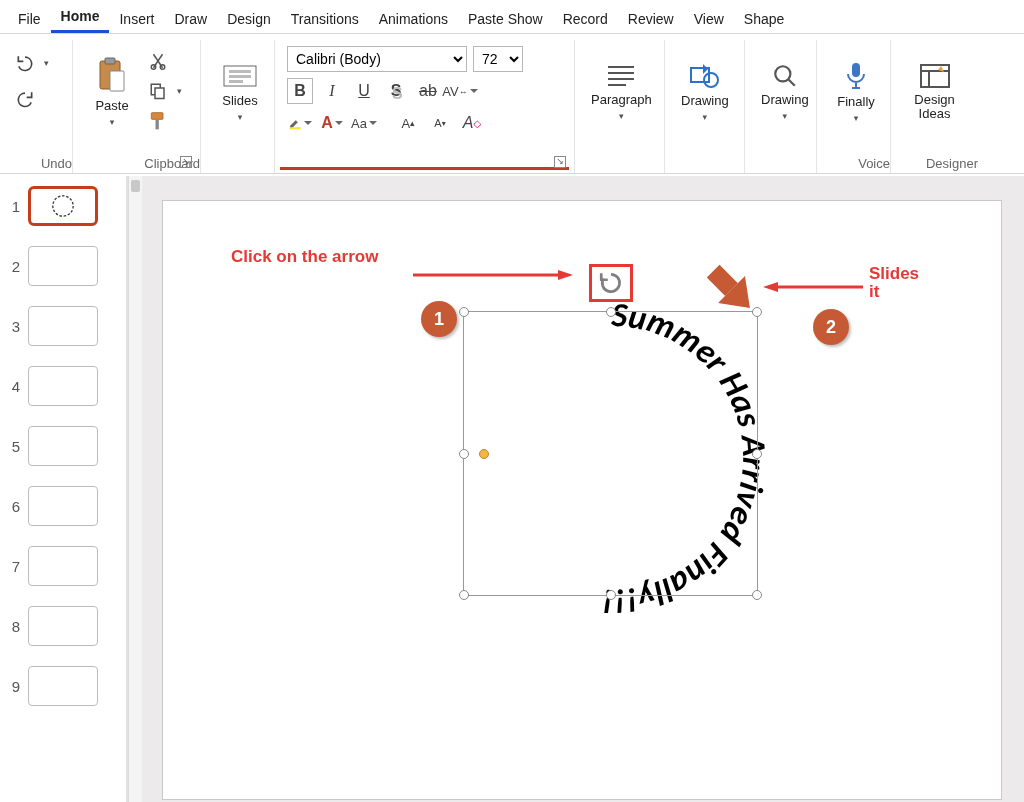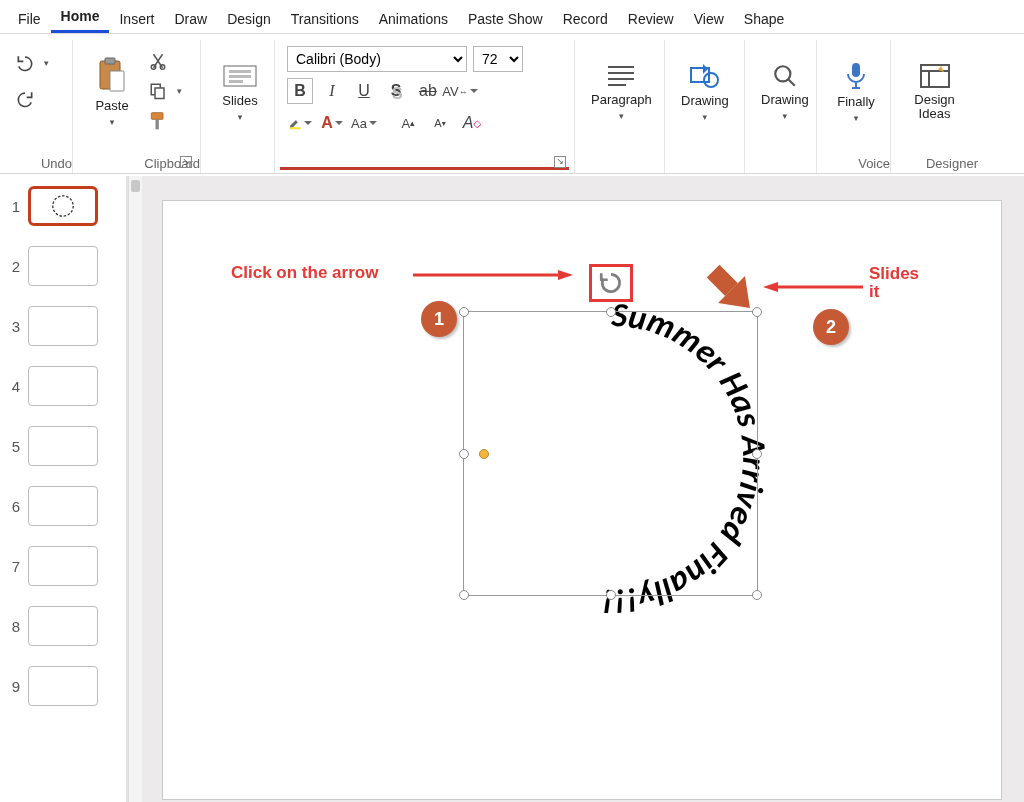--- a/index.html
+++ b/index.html
@@ -339,21 +339,21 @@
         <div class="handle h-n"></div>
         <div class="handle h-ne"></div>
         <div class="handle h-w"></div>
         <div class="handle h-e"></div>
         <div class="handle h-sw"></div>
         <div class="handle h-s"></div>
         <div class="handle h-se"></div>
         <div class="yellowdot"></div>
       </div>
 
-      <div class="annot" style="left:68px; top:62px">Click on the arrow</div>
+      <div class="annot" style="left:68px; top:46px">Click on the arrow</div>
       <svg style="position:absolute;left:250px;top:66px" width="160" height="16">
         <line x1="0" y1="8" x2="145" y2="8" class="redarrow-line"></line>
         <polygon points="145,3 160,8 145,13" class="redarrow-head"></polygon>
       </svg>
       <div class="badge" style="left:258px; top:100px">1</div>
 
       <div class="bigorange">
         <svg width="70" height="70" viewBox="0 0 70 70">
           <g transform="rotate(45 35 35)">
             <rect x="14" y="26" width="26" height="18" fill="#c65a34"></rect>

